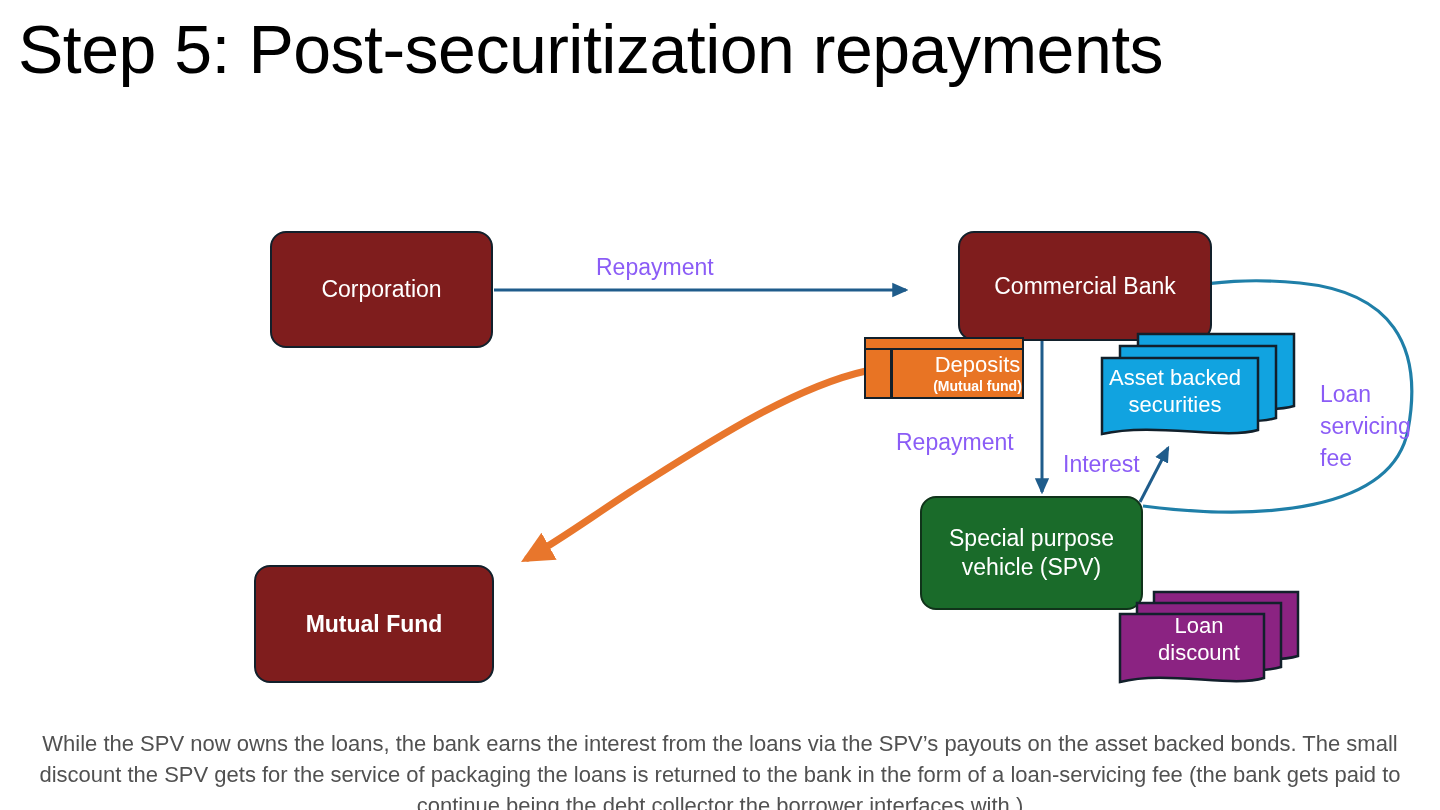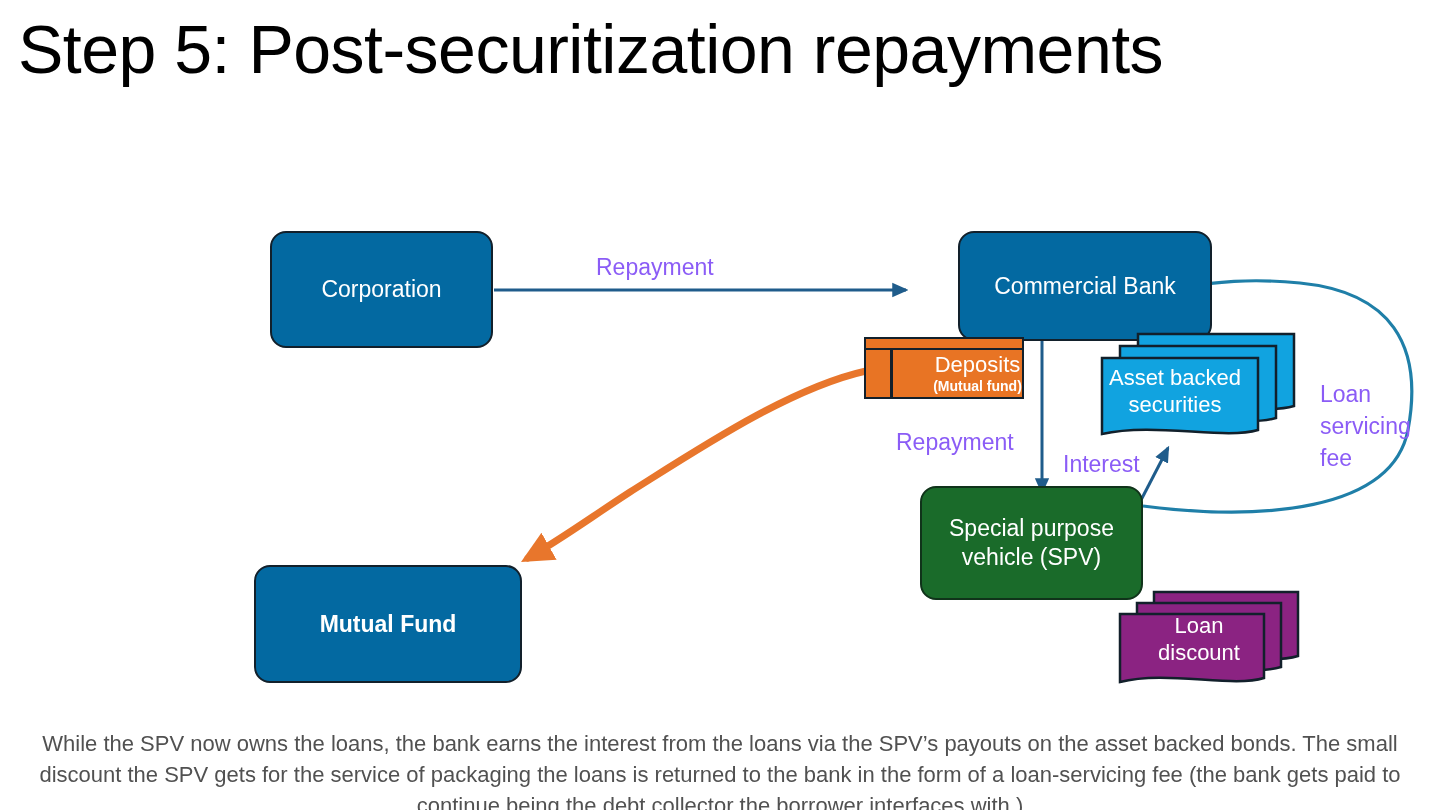--- a/index.html
+++ b/index.html
@@ -55,37 +55,37 @@
     justify-content: center;
     text-align: center;
     color: #ffffff;
   }
 
   .rounded-box {
     border-radius: 16px;
     border: 2.5px solid #12202b;
   }
 
-  .box-blue   { background: #0369a1; }
+  .box-blue   { background: #7f1d1d; }
   .box-green  { background: #1A6B2A; border-color: #10331a; }
 
   .node-label {
     font-size: 23px;
     line-height: 29px;
     font-weight: 400;
     color: #ffffff;
     padding: 0 10px;
   }
   .node-label.bold { font-weight: 700; }
 
   
   #node-corporation { left: 270px; top: 231px; width: 223px; height: 117px; }
   #node-commercial-bank { left: 958px; top: 231px; width: 254px; height: 110px; }
-  #node-mutual-fund { left: 254px; top: 565px; width: 268px; height: 118px; }
-  #node-spv { left: 920px; top: 486px; width: 223px; height: 114px; }
+  #node-mutual-fund { left: 254px; top: 565px; width: 240px; height: 118px; }
+  #node-spv { left: 920px; top: 496px; width: 223px; height: 114px; }
 
   
   #node-deposits {
     position: absolute;
     left: 864px;
     top: 337px;
     width: 160px;
     height: 62px;
     border: 2.5px solid #12202b;
     background: #E87424;

